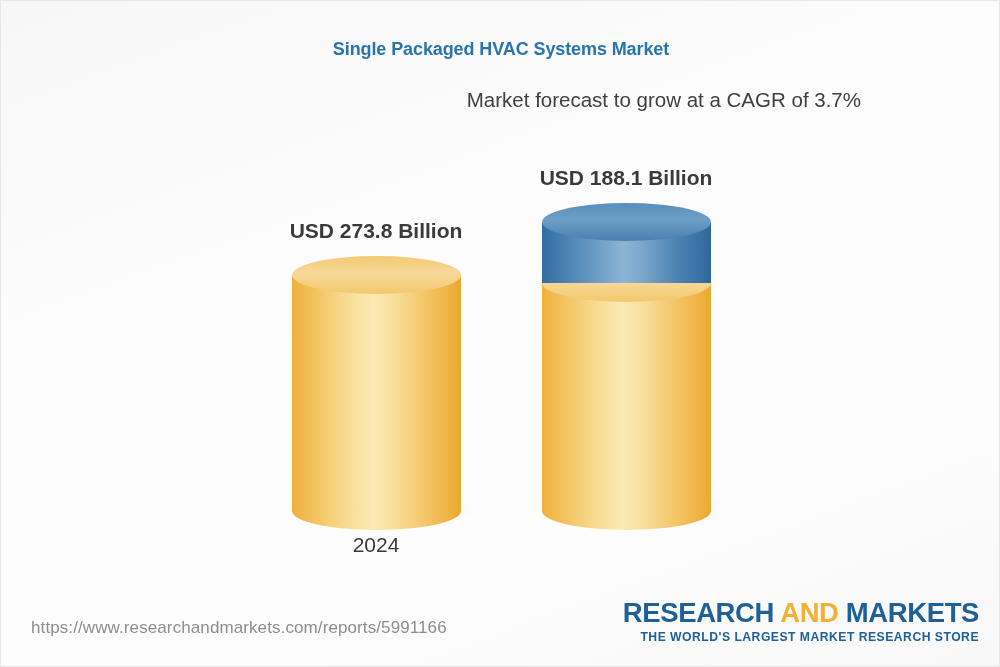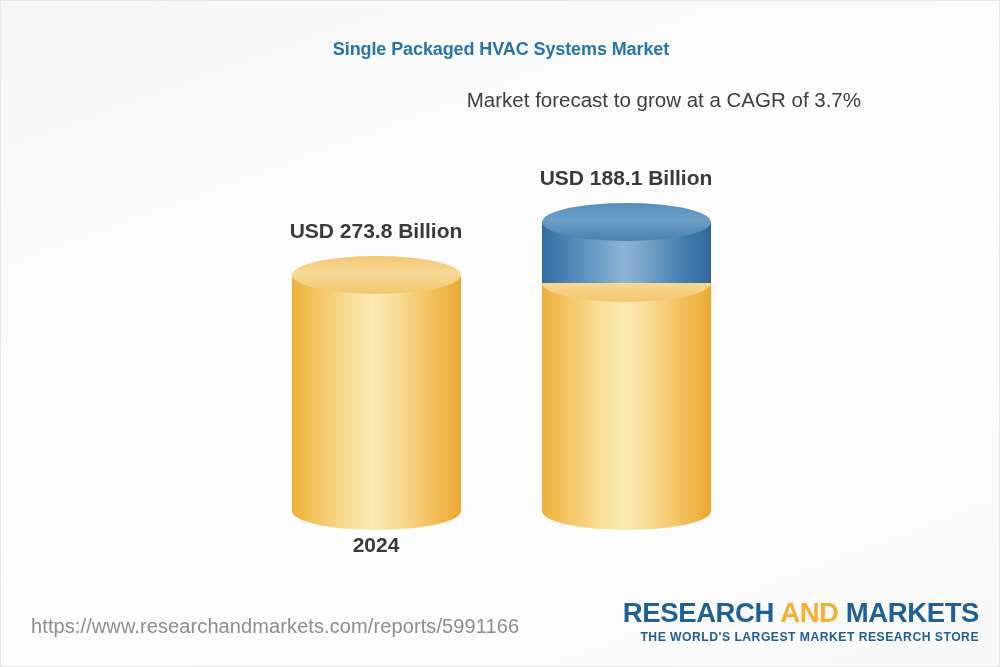--- a/index.html
+++ b/index.html
@@ -150,30 +150,30 @@
     font-size: 21px;
     font-weight: bold;
     color: #3a3a3a;
   }
   
   .year-label {
     position: absolute;
     width: 240px;
     text-align: center;
     font-size: 21px;
-    font-weight: bold;
+    font-weight: normal;
     color: #3a3a3a;
   }
 
   
   #source-url {
     position: absolute;
     left: 30px;
     bottom: 28px;
-    font-size: 20px;
+    font-size: 17px;
     color: #8d8d92;
     letter-spacing: 0.1px;
   }
   #logo {
     position: absolute;
     right: 20px;
     bottom: 22px;
     text-align: right;
   }
   #logo-wordmark {

